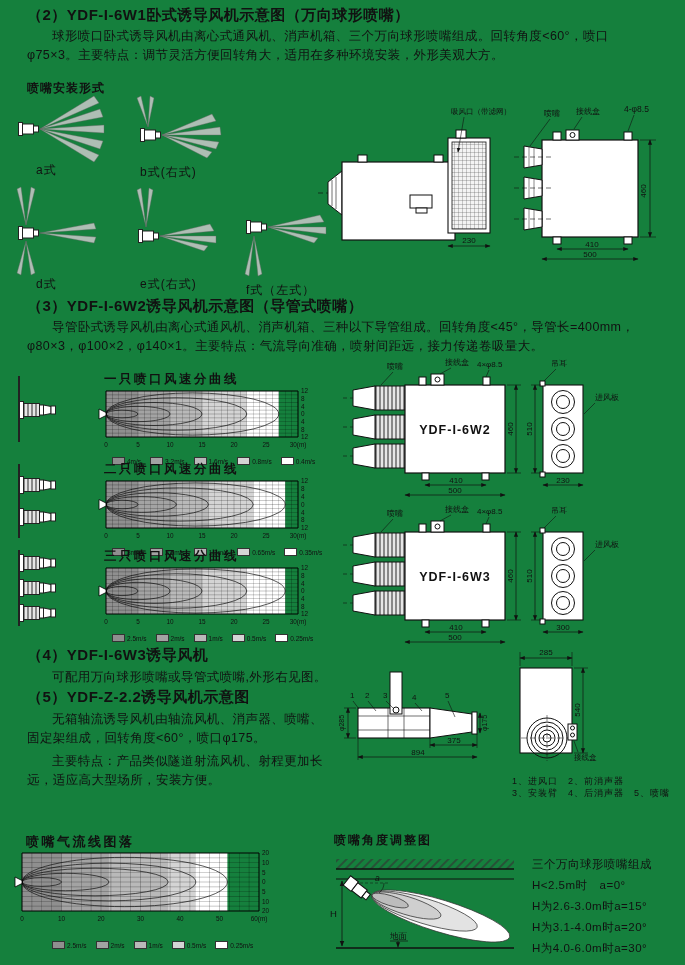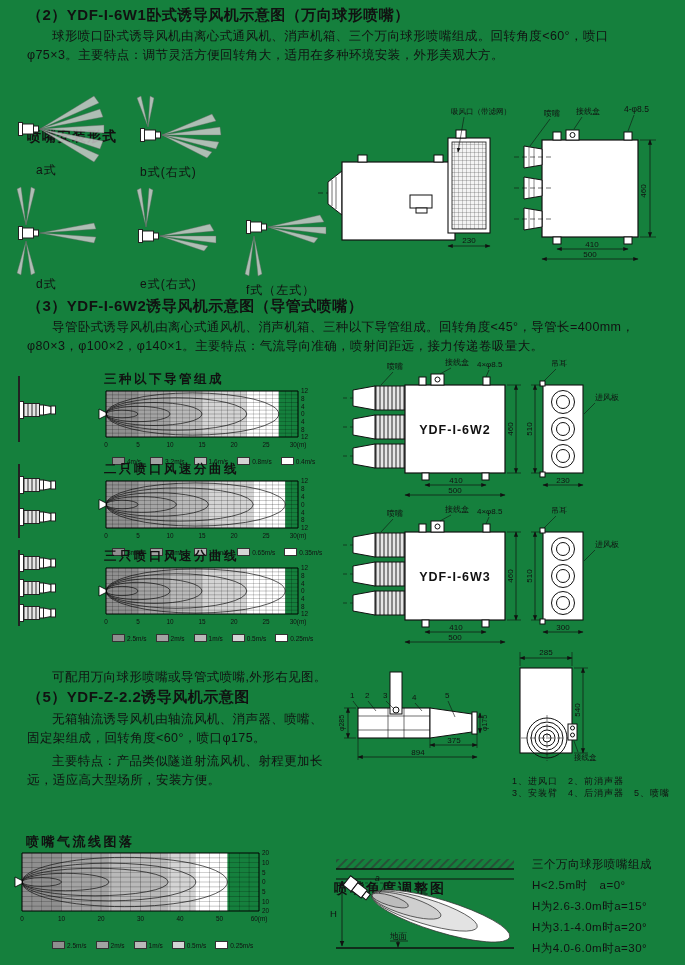--- a/index.html
+++ b/index.html
@@ -1,20 +1,20 @@
 <!DOCTYPE html>
 <html><head>
 <meta charset="utf-8">
 <style>
   html,body{margin:0;padding:0;background:#e9e9e9;}
   #page{position:relative;width:685px;height:965px;background:#15803d;overflow:hidden;
         font-family:"Liberation Sans","DejaVu Sans",sans-serif;color:#111;}
   .abs{position:absolute;}
   .h1{font-size:15px;font-weight:700;letter-spacing:.5px;}
-  .h2{font-size:14px;font-weight:700;letter-spacing:1px;margin-top:48px;}
+  .h2{font-size:12px;font-weight:700;letter-spacing:1px;}
   .body-text{font-size:12.5px;line-height:1.55;text-indent:2em;letter-spacing:.4px;}
   .chart-title{font-size:12.5px;font-weight:700;letter-spacing:2.5px;margin:0 0 1px 6px;}
   .chart-legend{display:flex;gap:9px;align-items:center;font-size:6.5px;margin:2px 0 0 14px;}
   .chart-b .chart-legend{margin:12px 0 0 38px;}
   .leg-item{display:inline-flex;align-items:center;}
   .leg-sw{display:inline-block;width:11px;height:6px;border:1px solid #333;margin-right:2px;}
   .form-label{position:absolute;font-size:12px;letter-spacing:1px;}
   .notes div{font-size:11.5px;line-height:21px;letter-spacing:.5px;}
   svg{overflow:visible;}
   svg text{font-family:"Liberation Sans","DejaVu Sans",sans-serif;fill:#111;}
@@ -202,21 +202,21 @@
     <use href="#noz" x="7" y="45" width="44" height="20"></use>
   </svg>
   <svg class="abs" style="left:12px;top:548px;" width="70" height="80">
     <line x1="7" y1="2" x2="7" y2="78" stroke="#222" stroke-width="2"></line>
     <use href="#noz" x="7" y="5" width="44" height="20"></use>
     <use href="#noz" x="7" y="30" width="44" height="20"></use>
     <use href="#noz" x="7" y="55" width="44" height="20"></use>
   </svg>
 
   <div class="abs chart" style="left:98px;top:371px;width:250px;">
-    <div class="chart-title">三种以下导管组成</div>
+    <div class="chart-title">一只喷口风速分曲线</div>
     <svg class="chart-svg" width="236" height="62">
         <g transform="translate(8,2)">
           <rect x="0" y="0" width="172.8" height="46" fill="#ffffff"></rect>
           <rect x="0" y="0" width="140.8" height="46" fill="#d4d4d4"></rect>
           <rect x="0" y="0" width="96" height="46" fill="#b9b9b9"></rect>
           <rect x="0" y="0" width="64" height="46" fill="#a3a3a3"></rect>
           <rect x="0" y="0" width="32" height="46" fill="#8f8f8f"></rect>
           <ellipse cx="16" cy="23" rx="16" ry="3.8333333333333335" fill="none" stroke="#111" stroke-width="0.7"></ellipse>
           <ellipse cx="32" cy="23" rx="32" ry="7.666666666666667" fill="none" stroke="#111" stroke-width="0.7"></ellipse>
           <ellipse cx="48" cy="23" rx="48" ry="11.5" fill="none" stroke="#111" stroke-width="0.7"></ellipse>
@@ -619,20 +619,21 @@
     <line x1="198" y1="29" x2="188" y2="29" stroke="#111" stroke-width=".6"></line>
     <line x1="198" y1="117" x2="188" y2="117" stroke="#111" stroke-width=".6"></line>
     <line x1="192" y1="29" x2="192" y2="117" stroke="#111" stroke-width=".7" marker-start="url(#ar)" marker-end="url(#ar)"></line>
     <text transform="rotate(-90 189 73)" x="189" y="73" font-size="8" text-anchor="middle">510</text>
     <line x1="200" y1="129" x2="240" y2="129" stroke="#111" stroke-width=".7" marker-start="url(#ar)" marker-end="url(#ar)"></line>
     <text x="220" y="127" font-size="8" text-anchor="middle">300</text>
     <text x="252" y="44" font-size="8">进风板</text>
     <line x1="252" y1="47" x2="241" y2="58" stroke="#111" stroke-width=".6"></line>
   </svg>
 
+  <div class="abs h1" style="left:27px;top:646px;">（4）YDF-I-6W3诱导风机</div>
   <div class="abs body-text" style="left:27px;top:668px;width:320px;">可配用万向球形喷嘴或导管式喷嘴,外形右见图。</div>
 
   <div class="abs h1" style="left:27px;top:688px;">（5）YDF-Z-2.2诱导风机示意图</div>
   <div class="abs body-text" style="left:27px;top:710px;width:300px;">无箱轴流诱导风机由轴流风机、消声器、喷嘴、固定架组成，回转角度&lt;60°，喷口φ175。</div>
   <div class="abs body-text" style="left:27px;top:752px;width:300px;">主要特点：产品类似隧道射流风机、射程更加长远，适应高大型场所，安装方便。</div>
 
   <svg class="abs" style="left:328px;top:638px;" width="357" height="172">
     <rect x="30" y="70" width="72" height="30" fill="#fff" stroke="#111" stroke-width="1.1"></rect>
     <line x1="30" y1="78" x2="102" y2="78" stroke="#111" stroke-width=".6"></line>
     <line x1="30" y1="92" x2="102" y2="92" stroke="#111" stroke-width=".6"></line>

